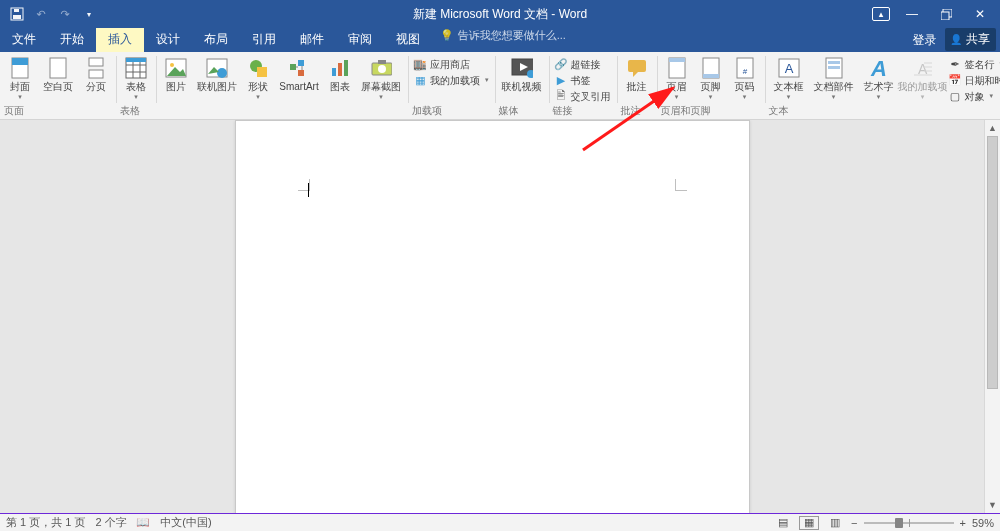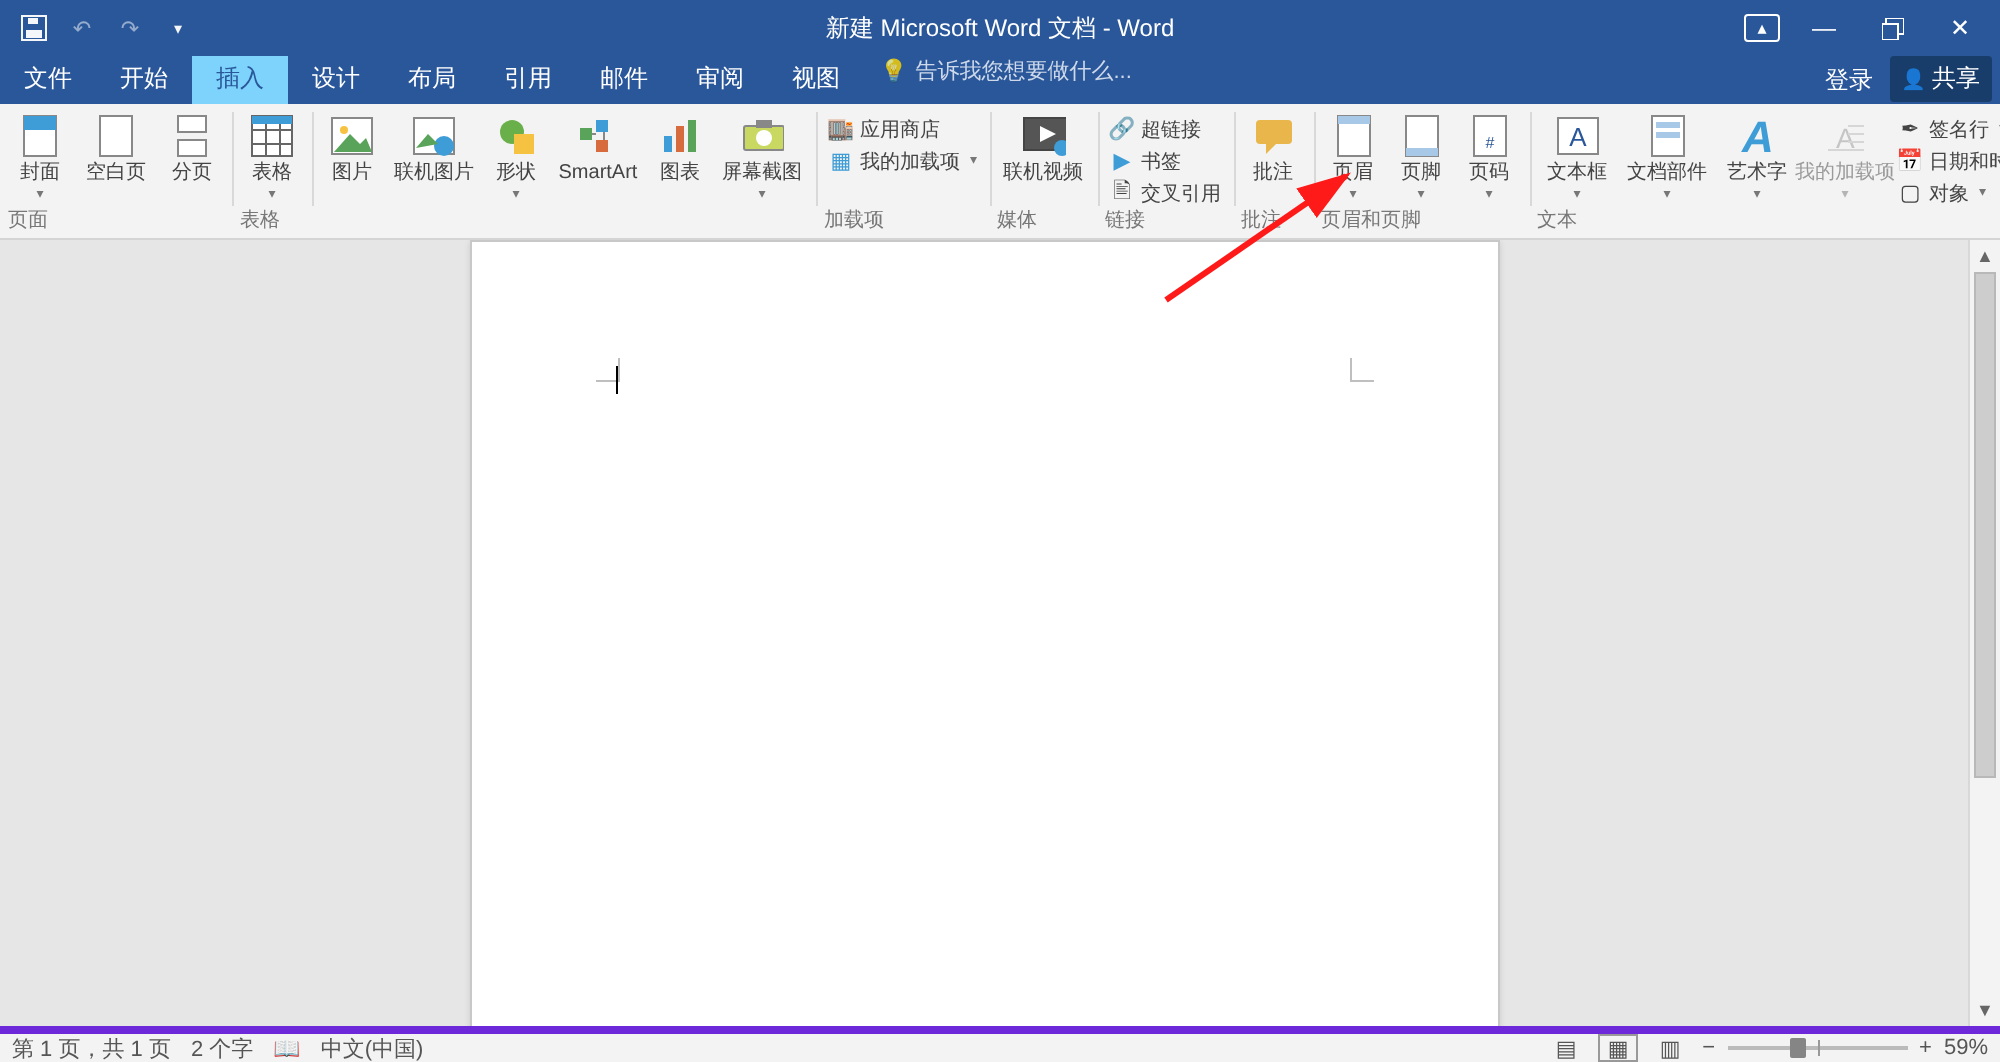--- a/index.html
+++ b/index.html
@@ -6,21 +6,21 @@
 body{width:1000px;height:531px;overflow:hidden;background:#e6e6e6;font-size:11px;color:#444;position:relative}
 .titlebar{height:28px;background:#2a579a;display:flex;align-items:center;color:#fff;position:relative}
 .qa-left{display:flex;align-items:center;gap:2px;padding-left:6px}
 .qa-btn{width:22px;height:22px;display:flex;align-items:center;justify-content:center;font-size:11px;opacity:.95}
 .title-center{position:absolute;left:50%;transform:translateX(-50%);font-size:12px}
 .win-ctrls{margin-left:auto;display:flex;align-items:center;gap:6px;padding-right:6px}
 .win-ctrls .wc{width:28px;height:22px;display:flex;align-items:center;justify-content:center;font-size:12px}
 .help-icon{width:18px;height:14px;border:1px solid #fff;border-radius:2px;display:flex;align-items:center;justify-content:center;font-size:9px;margin-right:2px}
 .menubar{height:24px;background:#2a579a;display:flex;align-items:flex-start;color:#fff;font-size:12px}
 .tab{padding:4px 12px 5px;height:24px;display:flex;align-items:center}
-.tab.active{background:#7dd3fc;color:#2a579a}
+.tab.active{background:#fef9c3;color:#2a579a}
 .tab.right-area{margin-left:auto;padding:4px 8px}
 .share-btn{display:flex;align-items:center;gap:3px;background:#193d6a;padding:3px 6px;border-radius:2px;margin:0 4px 2px 0}
 .tell-me{display:flex;align-items:center;gap:4px;color:#cdd9ea;font-size:11px;padding-left:8px}
 .tell-me .bulb{opacity:.8}
 .ribbon{height:68px;background:#f3f3f3;border-bottom:1px solid #d4d4d4;display:flex;position:relative;white-space:nowrap}
 .group{display:flex;flex-direction:column;justify-content:flex-end;align-items:center;padding:2px 4px 0;position:relative}
 .group+.group::before{content:"";position:absolute;left:0;top:4px;bottom:16px;width:1px;background:#d8d8d8}
 .group-label{height:14px;font-size:10px;color:#777;text-align:left;width:100%;line-height:12px}
 .group-body{flex:1;display:flex;align-items:flex-start;gap:2px;padding-top:2px}
 .big-btn{display:flex;flex-direction:column;align-items:center;justify-content:flex-start;gap:2px;width:32px;padding-top:1px}
@@ -35,21 +35,21 @@
 .doc-wrap{flex:1;background:#e6e6e6;display:flex;justify-content:center;overflow:hidden}
 .page{width:515px;height:700px;background:#fff;margin-top:0;border:1px solid #c8c8c8;box-shadow:0 1px 3px rgba(0,0,0,.12);position:relative}
 .corner{position:absolute;width:12px;height:12px;border-color:#bfbfbf}
 .corner.tl{top:58px;left:62px;border-left:1px solid #bfbfbf;border-top:1px solid #bfbfbf;transform:rotate(180deg)}
 .corner.tr{top:58px;right:62px;border-right:1px solid #bfbfbf;border-top:1px solid #bfbfbf;transform:rotate(180deg)}
 .cursor{position:absolute;top:62px;left:72px;width:1px;height:14px;background:#000}
 .vscroll{width:16px;background:#f3f3f3;border-left:1px solid #d8d8d8;display:flex;flex-direction:column}
 .vscroll .arrow-btn{height:16px;display:flex;align-items:center;justify-content:center;font-size:9px;color:#666}
 .vscroll .track{flex:1;position:relative}
 .vscroll .thumb{position:absolute;top:0;left:2px;right:2px;height:70%;background:#cdcdcd;border:1px solid #b8b8b8}
-.statusbar{position:absolute;bottom:0;left:0;right:0;height:18px;background:#f3f3f3;border-top:4px solid #6d28d9;display:flex;align-items:center;font-size:11px;color:#555;padding:0 6px;gap:10px}
+.statusbar{position:absolute;bottom:0;left:0;right:0;height:18px;background:#f3f3f3;border-top:1px solid #6d28d9;display:flex;align-items:center;font-size:11px;color:#555;padding:0 6px;gap:10px}
 .statusbar .right{margin-left:auto;display:flex;align-items:center;gap:6px}
 .view-btn{width:20px;height:14px;display:flex;align-items:center;justify-content:center;font-size:11px;color:#555}
 .zoom-track{width:90px;height:2px;background:#bbb;position:relative}
 .zoom-track::before{content:"";position:absolute;left:50%;top:-3px;width:1px;height:8px;background:#999}
 .zoom-thumb{position:absolute;left:35%;top:-4px;width:8px;height:10px;background:#858585;border-radius:1px}
 .arrow-annot{position:absolute;width:140px;height:70px;pointer-events:none}
 svg{display:block}
 .muted{opacity:.5}
 </style>
 </head>

